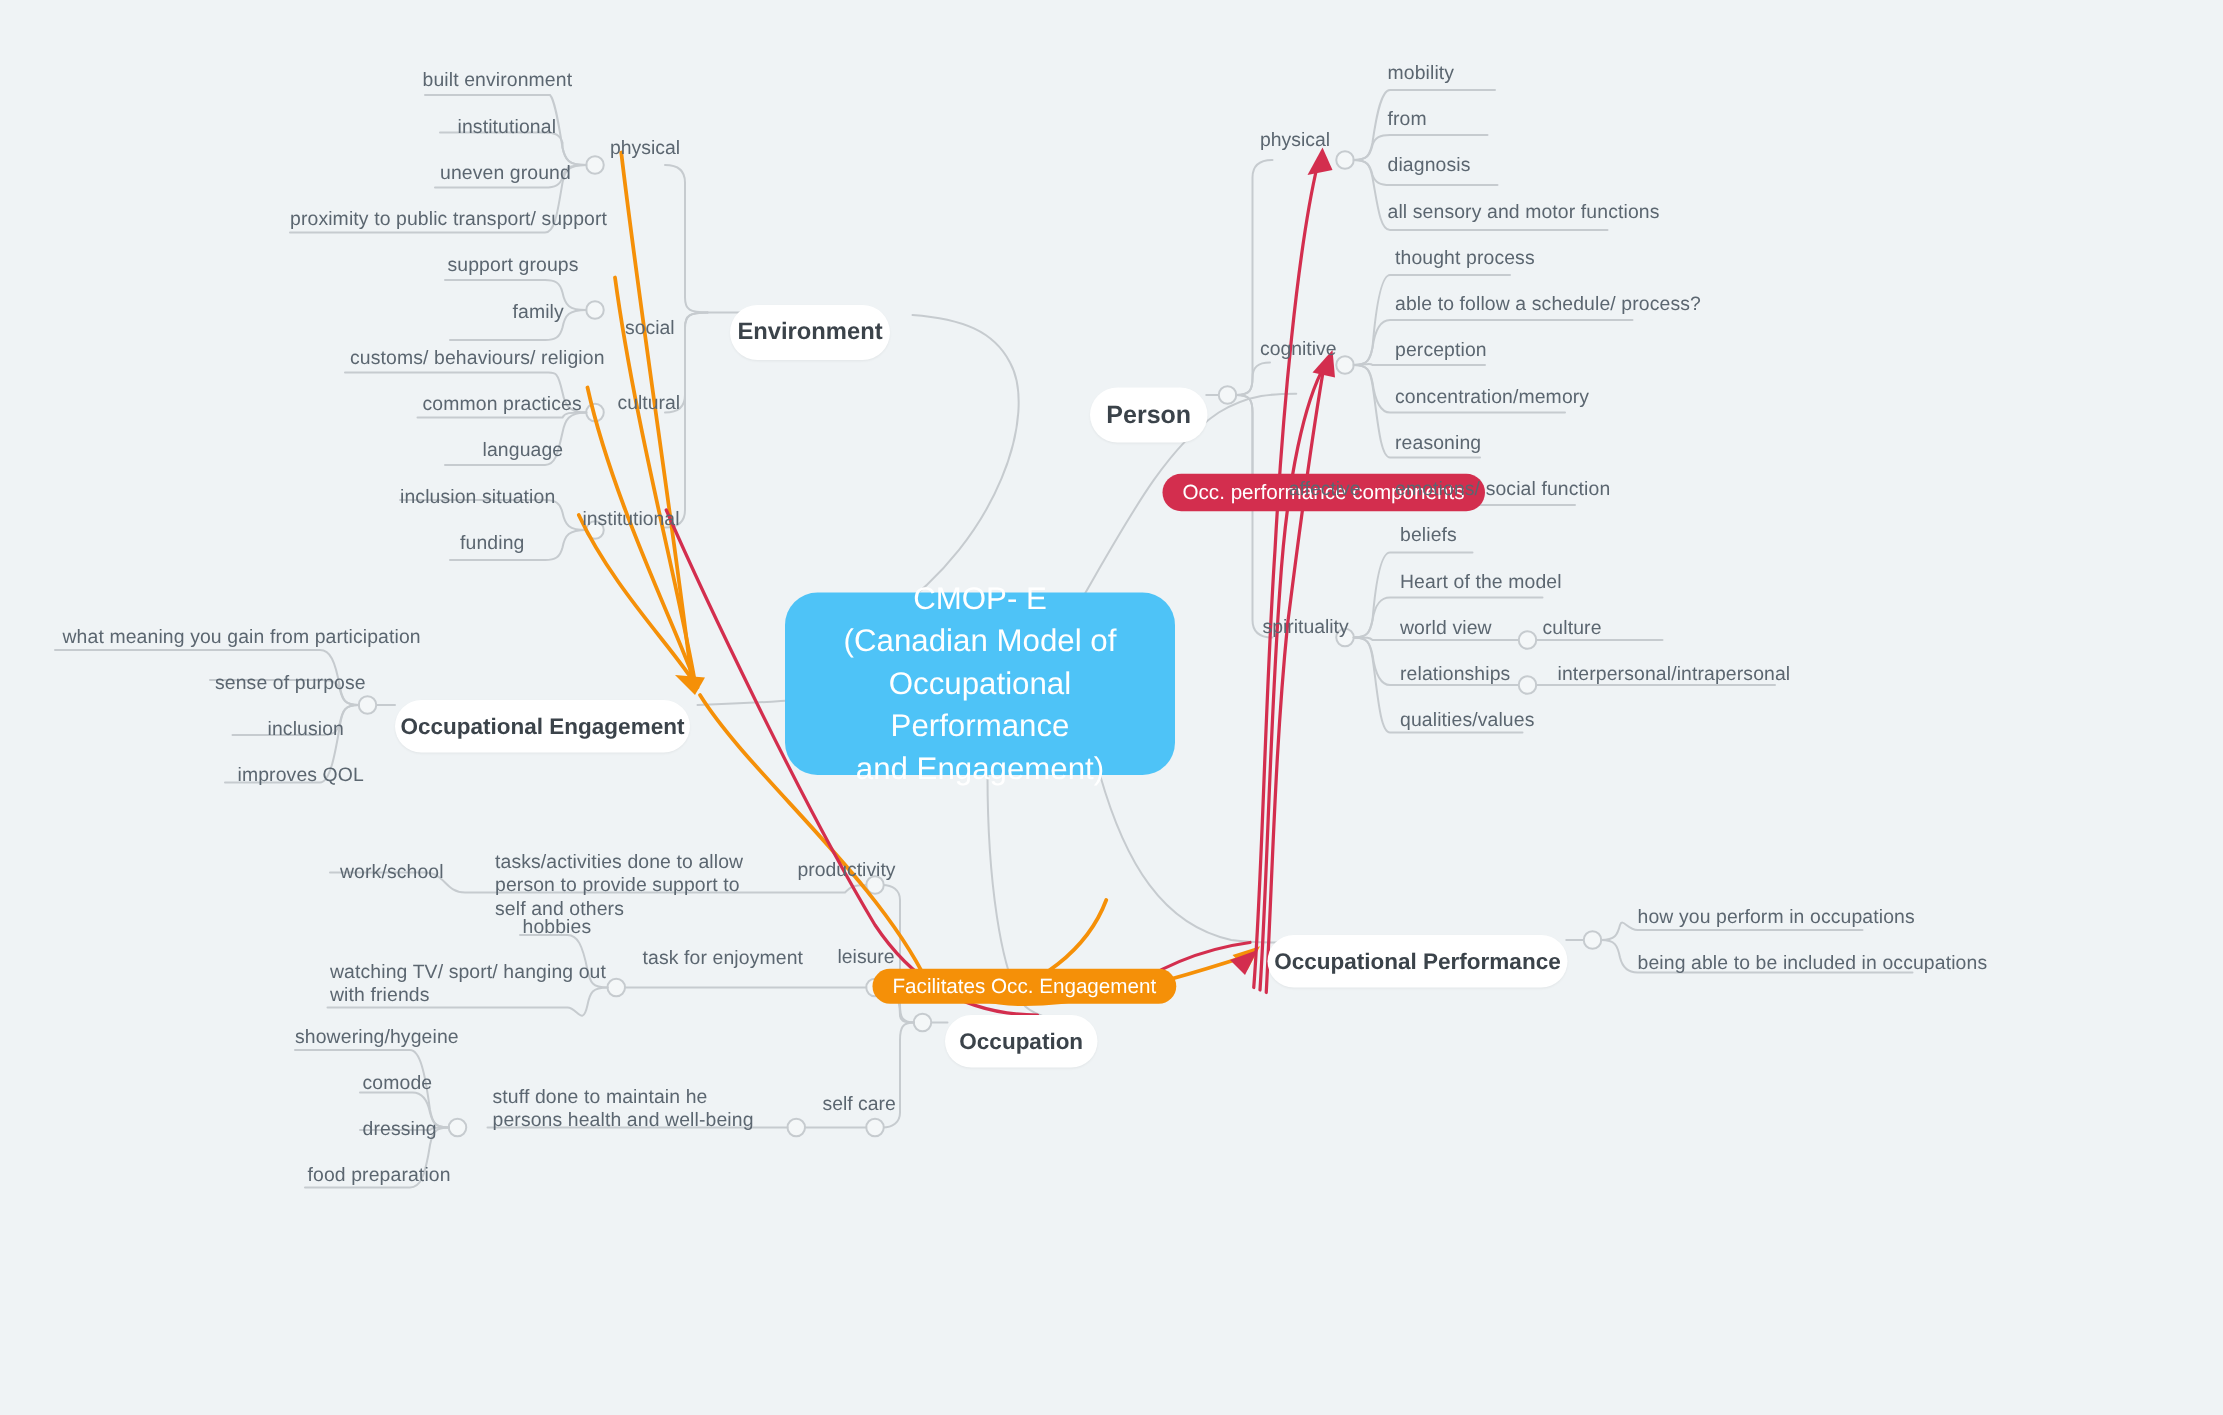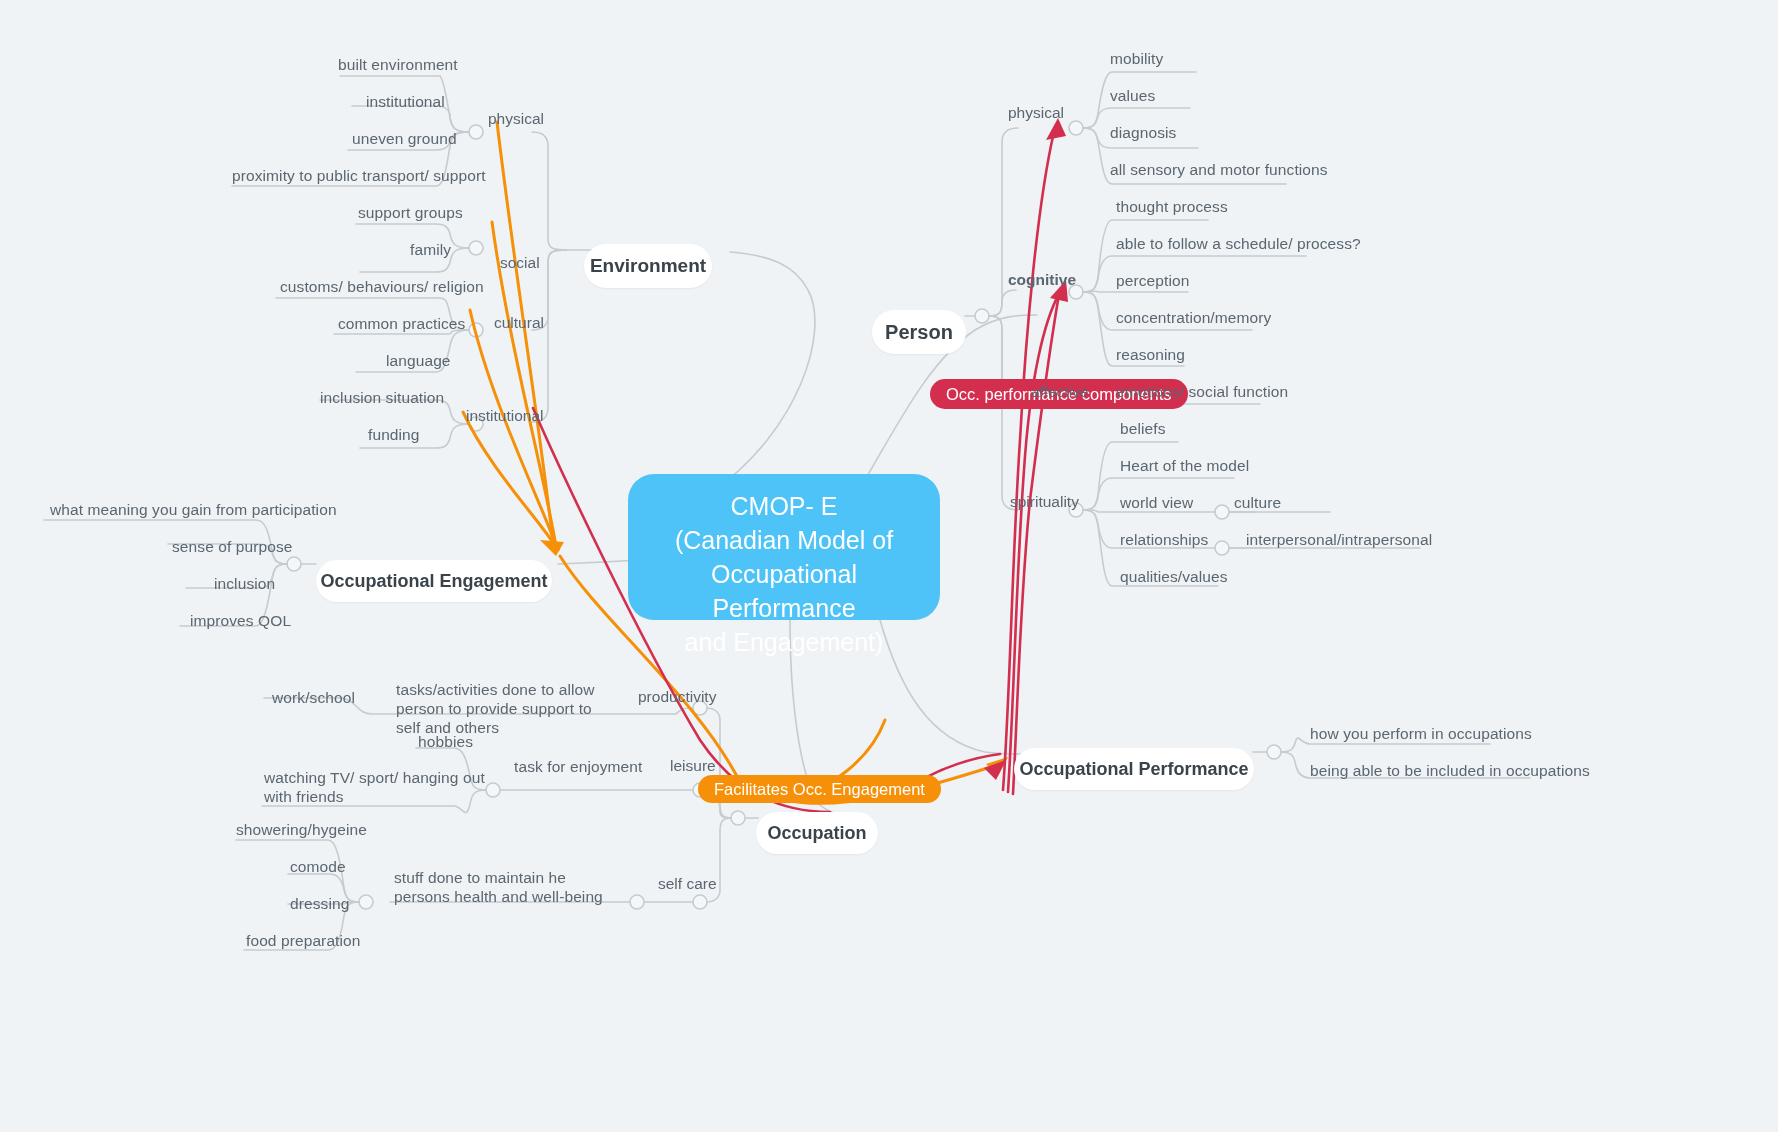--- a/index.html
+++ b/index.html
@@ -38,21 +38,21 @@
     margin-top:16px;
   }
   #center-node{
     position:absolute;
     background:#4ec3f7;
     border-radius:26px;
     color:#ffffff;
     font-size:25px;
     line-height:34px;
     text-align:center;
-    display:flex;align-items:flex-start;justify-content:center;
+    display:flex;align-items:center;justify-content:center;
     padding:15px 14px;
     box-sizing:border-box;
   }
   .pill{
     position:absolute;
     border-radius:16px;
     color:#ffffff;
     font-size:16.5px;
     display:flex;align-items:center;justify-content:center;
     padding:0 16px;
@@ -232,25 +232,25 @@
   <div class="lbl" style="left:280px;top:277px;">customs/ behaviours/ religion</div>
   <div class="lbl" style="left:338px;top:314px;">common practices</div>
   <div class="lbl" style="left:386px;top:351px;">language</div>
 
   <div class="branchlbl" style="left:466px;top:407px;">institutional</div>
   <div class="lbl" style="left:320px;top:388px;">inclusion situation</div>
   <div class="lbl" style="left:368px;top:425px;">funding</div>
 
   <div class="branchlbl" style="left:1008px;top:104px;">physical</div>
   <div class="lbl" style="left:1110px;top:49px;">mobility</div>
-  <div class="lbl" style="left:1110px;top:86px;">values</div>
+  <div class="lbl" style="left:1110px;top:86px;">from</div>
   <div class="lbl" style="left:1110px;top:123px;">diagnosis</div>
   <div class="lbl" style="left:1110px;top:160px;">all sensory and motor functions</div>
 
-  <div class="branchlbl" style="left:1008px;top:271px;font-weight:bold;">cognitive</div>
+  <div class="branchlbl" style="left:1008px;top:271px;">cognitive</div>
   <div class="lbl" style="left:1116px;top:197px;">thought process</div>
   <div class="lbl" style="left:1116px;top:234px;">able to follow a schedule/ process?</div>
   <div class="lbl" style="left:1116px;top:271px;">perception</div>
   <div class="lbl" style="left:1116px;top:308px;">concentration/memory</div>
   <div class="lbl" style="left:1116px;top:345px;">reasoning</div>
 
   <div class="branchlbl" style="left:1010px;top:383px;margin-left:21px;">affective</div>
   <div class="lbl" style="left:1116px;top:382px;">emotions/ social function</div>
 
   <div class="branchlbl" style="left:1010px;top:493px;">spirituality</div>

